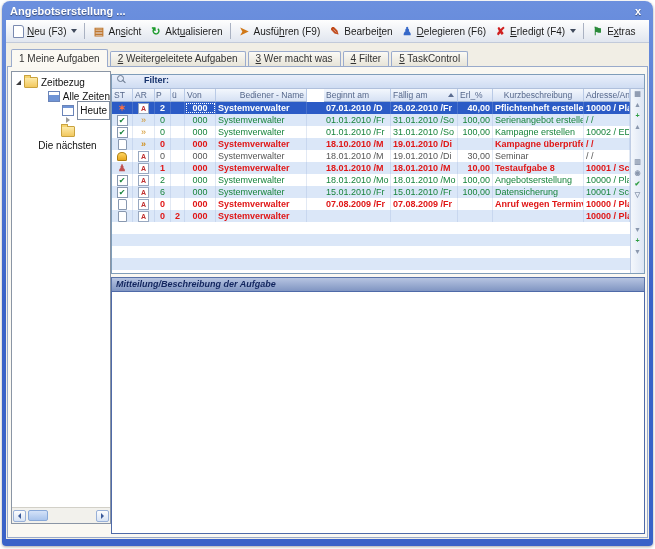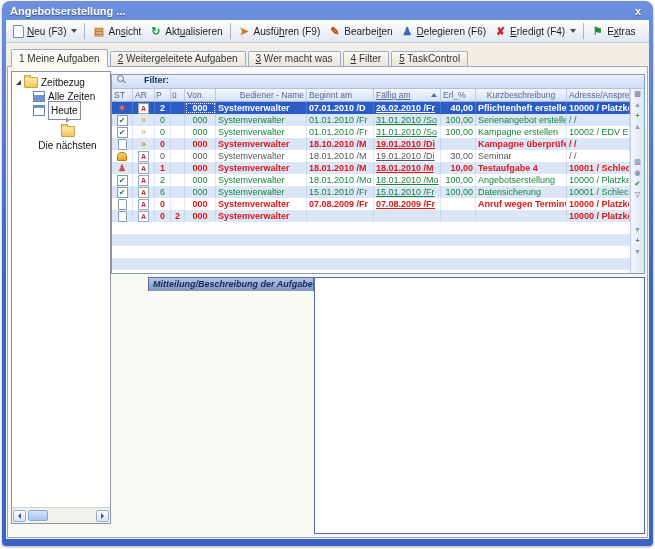--- a/index.html
+++ b/index.html
@@ -38,21 +38,21 @@
 
   
   .client{flex:1;position:relative;background:#faf8f2;border:1px solid #99aacb;margin:0 1px 1px 1px;}
 
   
   .tree-panel{position:absolute;left:3px;top:4px;width:98px;bottom:13px;
               background:#fff;border:1px solid #8a95a5;display:flex;flex-direction:column;}
   .tree{flex:1;padding-top:3px;overflow:hidden;}
   .tnode{height:14px;display:flex;align-items:center;gap:3px;font-size:10px;color:#111;white-space:nowrap;}
   .tnode.root{padding-left:4px;}
-  .tnode.child{padding-left:21px;}
+  .tnode.child{padding-left:21px;justify-content:flex-end;}
   .tnode.child-exp{padding-left:13px;flex-direction:column;}
   .exp-open{width:0;height:0;border-bottom:5px solid #3c3c3c;border-left:5px solid transparent;}
   .exp-closed{width:0;height:0;border-left:4px solid #9a9a9a;border-top:3px solid transparent;border-bottom:3px solid transparent;}
   .ico-folder{width:12px;height:9px;background:linear-gradient(#fdeaa8,#f2c85e);
               border:1px solid #c9a23e;border-radius:1px;position:relative;flex:none;}
   .ico-folder::before{content:"";position:absolute;top:-3px;left:-1px;width:5px;height:2px;
               background:#f6d36e;border:1px solid #c9a23e;border-bottom:none;border-radius:1px 1px 0 0;}
   .ico-all{width:10px;height:9px;border:1px solid #6a84b8;flex:none;
            background:linear-gradient(#ffffff 0 3px,#6f94d6 3px);}
   .ico-today{width:10px;height:9px;border:1px solid #6a84b8;flex:none;
@@ -88,21 +88,21 @@
         background:repeating-linear-gradient(to bottom,#ffffff 0 12px,#dbe7f8 12px 24px);}
   .grow{display:flex;height:12px;line-height:12px;color:#333;}
   .grow.selected{background:#2b5bc6;color:#fff;font-weight:bold;}
   .grow.green{color:#18843c;}
   .grow.red{color:#e01616;font-weight:bold;}
   .grow.gray{color:#555;}
   .cell{padding:0 2px;overflow:hidden;white-space:nowrap;flex:none;
         border-right:1px solid rgba(150,175,215,.28);}
   .c-st{width:16px;}.c-ar{width:17px;}.c-p{width:13px;text-align:center;padding:0 1px;}
   .c-u{width:11px;text-align:center;padding:0 1px;}.c-von{width:26px;text-align:center;}
-  .c-name{width:86px;justify-content:flex-end;}.c-begin{width:62px;}.c-due{width:62px;text-decoration:underline;}
+  .c-name{width:86px;justify-content:flex-end;}.c-begin{width:62px;margin-left:17px;}.c-due{width:62px;}
   .c-pct{width:30px;text-align:right;}.c-desc{width:86px;justify-content:center;}.c-addr{flex:1;width:auto;}
   .cell.ic{display:flex;align-items:center;justify-content:center;font-size:9px;}
   .vonfocus{outline:1px dotted #ffffff;outline-offset:-2px;}
   
   .ic-check i{display:inline-block;width:9px;height:9px;background:#fff;border:1px solid #8898b0;
               font-size:8px;line-height:9px;text-align:center;font-style:normal;}
   .ic-a i{display:inline-block;width:9px;height:9px;background:#fff;border:1px solid #98a8c0;
           font-size:7px;line-height:9px;text-align:center;font-weight:bold;font-style:normal;}
   .ic-page i{display:inline-block;width:7px;height:9px;background:#fff;border:1px solid #8898b0;
              border-radius:0 2px 0 0;}
@@ -111,21 +111,21 @@
   .ic-star i,.ic-person i,.ic-runner i{font-style:normal;}
   
   .nav-strip{width:13px;flex:none;border-left:1px solid #c0cde4;
              background:linear-gradient(90deg,#f4f7fc,#dde6f4);
              display:flex;flex-direction:column;align-items:center;padding-top:1px;gap:3px;}
   .nav-ic{font-size:7px;line-height:8px;color:#8a97ad;font-weight:bold;}
   .nav-ic.green{color:#2f9e42;}
   .nav-ic.gap{margin-top:24px;}
 
   
-  .msg-panel{position:absolute;left:103px;top:210px;right:2px;bottom:3px;display:flex;flex-direction:row;margin-left:37px;}
+  .msg-panel{position:absolute;left:103px;top:210px;right:2px;bottom:3px;display:flex;flex-direction:column;}
   .msg-header{height:13px;flex:none;line-height:13px;padding-left:4px;
               background:linear-gradient(#b6c4e1,#8095c2);border:1px solid #5872a8;border-bottom:none;
               color:#12255e;font-size:9px;font-weight:bold;font-style:italic;}
   .msg-body{flex:1;background:#fff;border:1px solid #4f6aa8;}
 </style>
 </head>
 <body>
 
 <div class="window">
   <div class="titlebar">
@@ -384,21 +384,21 @@
                   <span class="cell c-ar ic ic-a">
                     <i style="color: rgb(192, 48, 48);">A</i>
                   </span>
                   <span class="cell c-p">1</span>
                   <span class="cell c-u"></span>
                   <span class="cell c-von">000</span>
                   <span class="cell c-name">Systemverwalter</span>
                   <span class="cell c-begin">18.01.2010 /M</span>
                   <span class="cell c-due">18.01.2010 /M</span>
                   <span class="cell c-pct">10,00</span>
-                  <span class="cell c-desc">Testaufgabe 4</span>
+                  <span class="cell c-desc">Testaufgabe 8</span>
                   <span class="cell c-addr">10001 / Schlecker Franz / Schlecker Fran</span>
                 </div>
                 <div class="grow green">
                   <span class="cell c-st ic ic-check">
                     <i style="color: rgb(24, 132, 60);">✔</i>
                   </span>
                   <span class="cell c-ar ic ic-a">
                     <i style="color: rgb(192, 48, 48);">A</i>
                   </span>
                   <span class="cell c-p">2</span>

